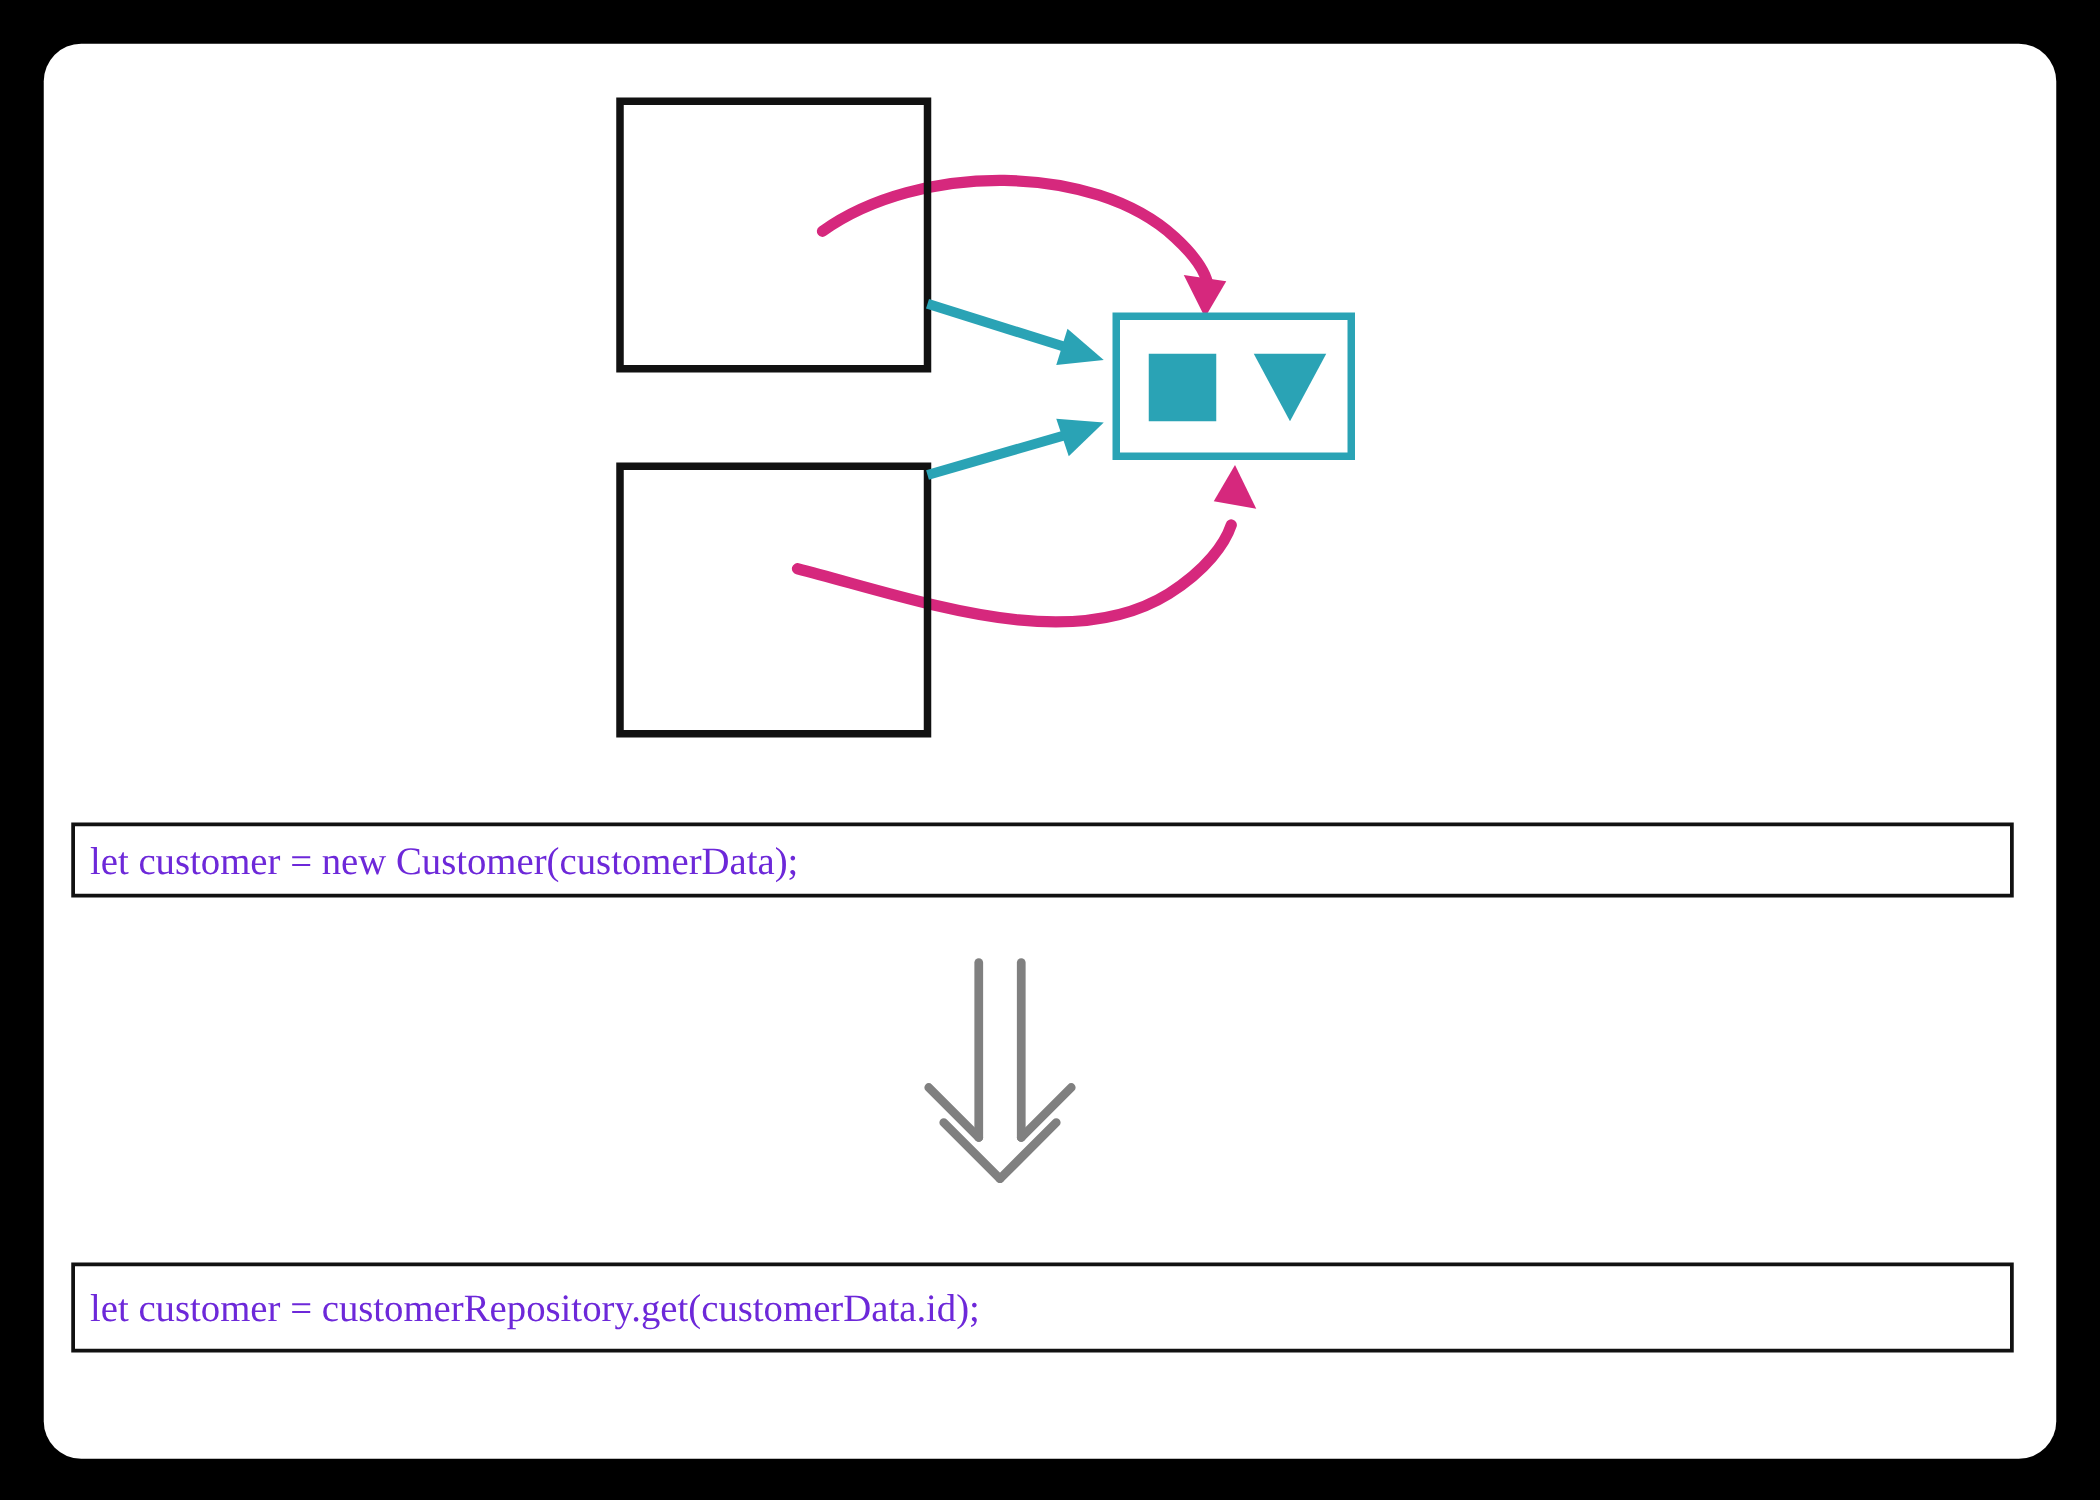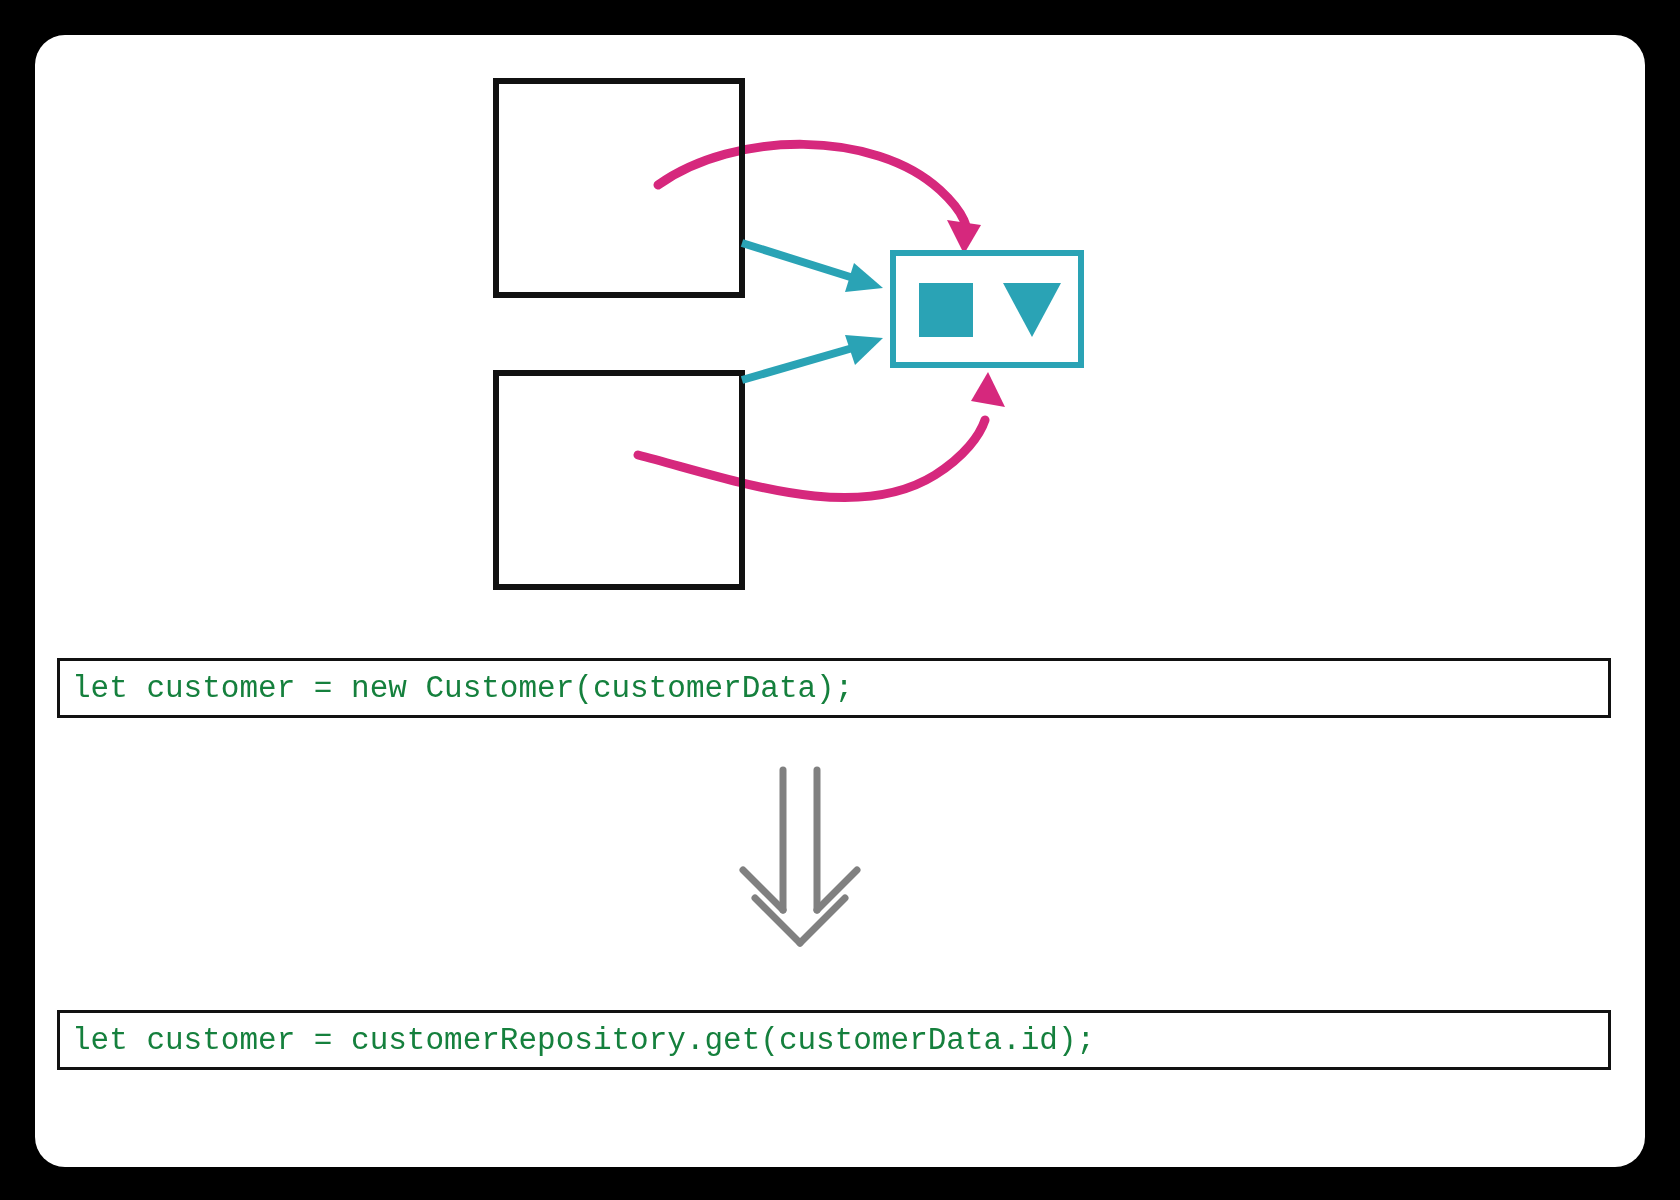--- a/index.html
+++ b/index.html
@@ -55,27 +55,27 @@
     position: absolute;
     left: 22px;
     width: 1554px;
     box-sizing: border-box;
     border: 3px solid #111111;
     background: #ffffff;
     display: flex;
     align-items: center;
   }
   #code-box-1 { top: 623px;  height: 60px; }
-  #code-box-2 { top: 975px;  height: 60px; }
+  #code-box-2 { top: 975px;  height: 72px; }
 
   .code-text {
-    font-family: Liberation Mono, monospace;
+    font-family: Liberation Serif, serif;
     font-size: 31px;
     line-height: 1;
-    color: #15803d;
+    color: #6d28d9;
     white-space: pre;
     padding-left: 12px;
     letter-spacing: 0px;
   }
 
   
   #transform-arrow {
     position: absolute;
     left: 690px;
     top: 725px;

